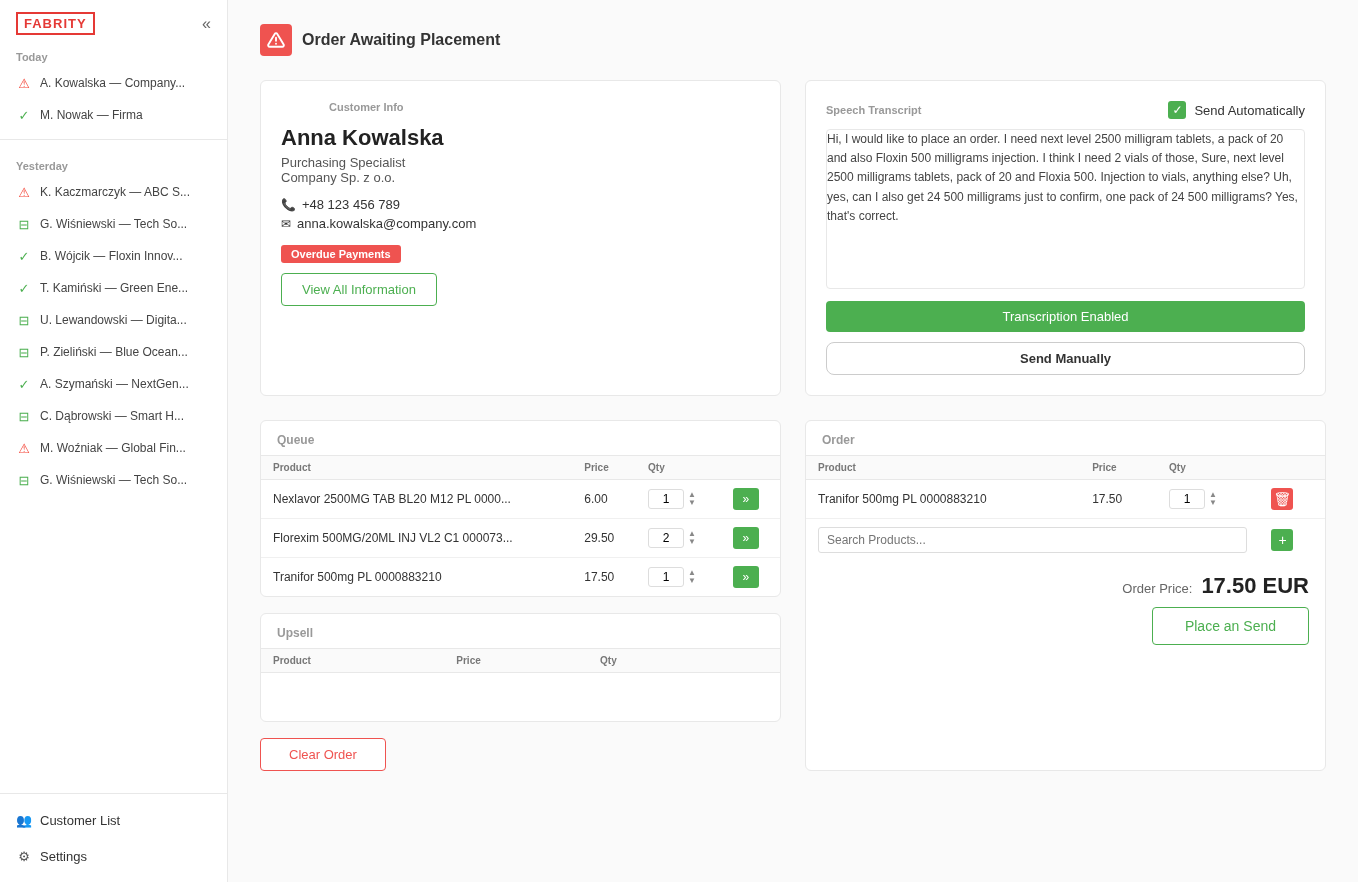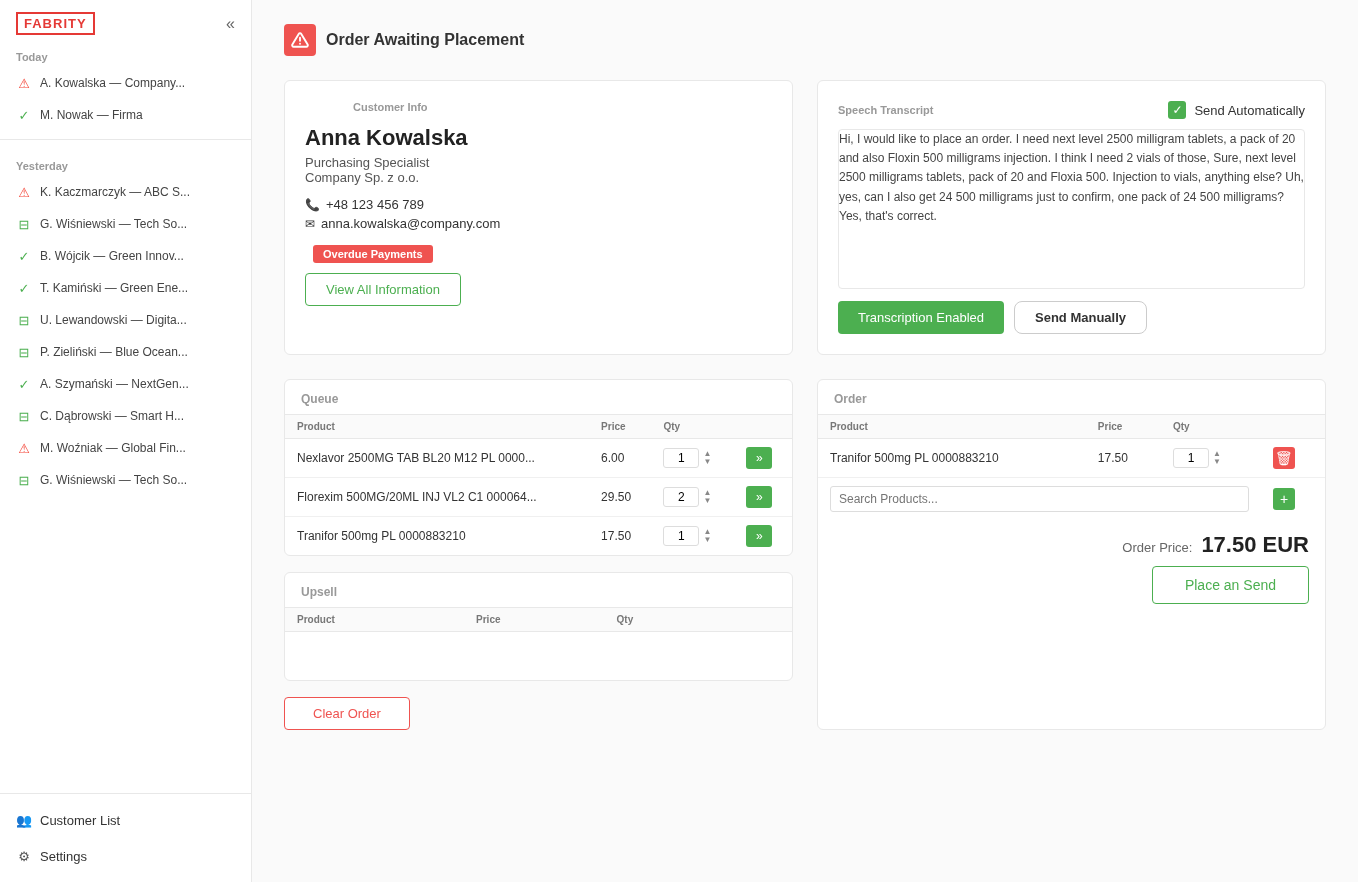--- a/index.html
+++ b/index.html
@@ -1,19 +1,19 @@
 <!DOCTYPE html>
 <html><head>
   <meta charset="utf-8">
   <style>
     * { box-sizing: border-box; margin: 0; padding: 0; }
     body { font-family: -apple-system, BlinkMacSystemFont, 'Segoe UI', sans-serif; background: #f5f5f5; display: flex; height: 882px; overflow: hidden; font-size: 13px; color: #333; }
 
     
-    .sidebar { width: 252px; background: #fff; border-right: 1px solid #e8e8e8; display: flex; flex-direction: column; flex-shrink: 0; }
+    .sidebar { width: 228px; background: #fff; border-right: 1px solid #e8e8e8; display: flex; flex-direction: column; flex-shrink: 0; }
     .logo-box { border: 2px solid #e53935; color: #e53935; font-weight: 700; font-size: 13px; padding: 2px 6px; display: inline-block; letter-spacing: 1px; }
     .sidebar-header-row { display: flex; align-items: center; justify-content: space-between; padding: 12px 16px 4px; }
     .section-label { font-size: 11px; color: #999; font-weight: 600; text-transform: none; padding: 12px 16px 4px; }
     .sidebar-item { display: flex; align-items: center; gap: 8px; padding: 8px 16px; cursor: pointer; border-radius: 4px; }
     .sidebar-items { flex: 1; overflow-y: auto; }
     .sidebar-icon { width: 16px; height: 16px; flex-shrink: 0; display: flex; align-items: center; justify-content: center; font-size: 13px; }
     .icon-warning { color: #f44336; }
     .icon-check { color: #4caf50; }
     .icon-chat { color: #4caf50; }
     .sidebar-name { font-size: 12px; color: #444; white-space: nowrap; overflow: hidden; text-overflow: ellipsis; }
@@ -32,32 +32,32 @@
     
     .two-col { display: grid; grid-template-columns: 1fr 1fr; gap: 24px; margin-bottom: 24px; }
 
     
     .section-card { background: #fff; border: 1px solid #e8e8e8; border-radius: 6px; padding: 20px; }
     .section-title { font-size: 11px; color: #999; font-weight: 600; margin-bottom: 12px; text-transform: none; margin-left: 48px; }
     .customer-name { font-size: 22px; font-weight: 600; color: #222; margin-bottom: 4px; }
     .customer-role { font-size: 13px; color: #555; }
     .customer-company { font-size: 13px; color: #555; margin-bottom: 12px; }
     .contact-row { display: flex; align-items: center; gap: 6px; font-size: 13px; color: #333; margin-bottom: 4px; }
-    .overdue-badge { background: #ef5350; color: white; font-size: 11px; padding: 3px 10px; border-radius: 3px; display: inline-block; margin: 10px 8px; font-weight: 600; }
+    .overdue-badge { background: #ef5350; color: white; font-size: 11px; padding: 3px 10px; border-radius: 3px; display: inline-block; margin: 10px 0; font-weight: 600; }
     .btn-outline-green { border: 1px solid #4caf50; color: #4caf50; background: white; padding: 8px 20px; border-radius: 4px; cursor: pointer; font-size: 13px; font-weight: 500; }
     .btn-filled-green { background: #4caf50; color: white; border: none; padding: 8px 20px; border-radius: 4px; cursor: pointer; font-size: 13px; font-weight: 500; }
     .btn-outline-gray { border: 1px solid #ccc; color: #333; background: white; padding: 8px 20px; border-radius: 8px; cursor: pointer; font-size: 13px; font-weight: 700; }
 
     
     .speech-card { background: #fff; border: 1px solid #e8e8e8; border-radius: 6px; padding: 20px; }
     .speech-header { display: flex; align-items: center; justify-content: space-between; margin-bottom: 10px; }
     .send-auto-row { display: flex; align-items: center; gap: 8px; }
     .checkbox-green { width: 18px; height: 18px; background: #4caf50; border-radius: 3px; display: flex; align-items: center; justify-content: center; color: white; font-size: 12px; flex-shrink: 0; }
     .speech-transcript { font-size: 12px; color: #444; line-height: 1.6; border: 1px solid #e8e8e8; border-radius: 4px; height: 160px; overflow-y: auto; margin-bottom: 12px; }
-    .speech-actions { display: flex; gap: 10px; }
+    .speech-actions { display: flex; gap: 10px; flex-direction: column; }
 
     
     .queue-section { background: #fff; border: 1px solid #e8e8e8; border-radius: 6px; padding: 0; margin-bottom: 16px; }
     .queue-title { font-size: 12px; color: #999; font-weight: 600; padding: 12px 16px 8px; }
     .queue-table { width: 100%; border-collapse: collapse; }
     .queue-table th { font-size: 10px; color: #777; font-weight: 600; padding: 6px 12px; border-top: 1px solid #e8e8e8; border-bottom: 1px solid #e8e8e8; text-align: left; background: #fafafa; }
     .queue-table td { padding: 8px 12px; border-bottom: 1px solid #f0f0f0; font-size: 12px; color: #333; vertical-align: middle; }
     .queue-table tr:last-child td { border-bottom: none; }
     .qty-cell { display: flex; align-items: center; gap: 4px; }
     .qty-input { width: 36px; text-align: center; border: 1px solid #ddd; border-radius: 3px; padding: 2px 4px; font-size: 12px; }
@@ -108,21 +108,21 @@
     <div class="sidebar-item">
       <div class="sidebar-icon icon-warning">⚠</div>
       <span class="sidebar-name">K. Kaczmarczyk — ABC S...</span>
     </div>
     <div class="sidebar-item">
       <div class="sidebar-icon icon-chat">⊟</div>
       <span class="sidebar-name">G. Wiśniewski — Tech So...</span>
     </div>
     <div class="sidebar-item">
       <div class="sidebar-icon icon-check">✓</div>
-      <span class="sidebar-name">B. Wójcik — Green Innov...</span>
+      <span class="sidebar-name">B. Wójcik — Floxin Innov...</span>
     </div>
     <div class="sidebar-item">
       <div class="sidebar-icon icon-check">✓</div>
       <span class="sidebar-name">T. Kamiński — Green Ene...</span>
     </div>
     <div class="sidebar-item">
       <div class="sidebar-icon icon-chat">⊟</div>
       <span class="sidebar-name">U. Lewandowski — Digita...</span>
     </div>
     <div class="sidebar-item">
@@ -234,21 +234,21 @@
                     <button class="qty-arrow">▲</button>
                     <button class="qty-arrow">▼</button>
                   </div>
                 </div>
               </td>
               <td>
                 <button class="arrow-right-btn">»</button>
               </td>
             </tr>
             <tr>
-              <td>Florexim 500MG/20ML INJ VL2 C1 000064...</td>
+              <td>Florexim 500MG/20ML INJ VL2 C1 000073...</td>
               <td>29.50</td>
               <td>
                 <div class="qty-cell">
                   <input class="qty-input" type="text" value="2" style="">
                   <div class="qty-arrows">
                     <button class="qty-arrow">▲</button>
                     <button class="qty-arrow">▼</button>
                   </div>
                 </div>
               </td>

